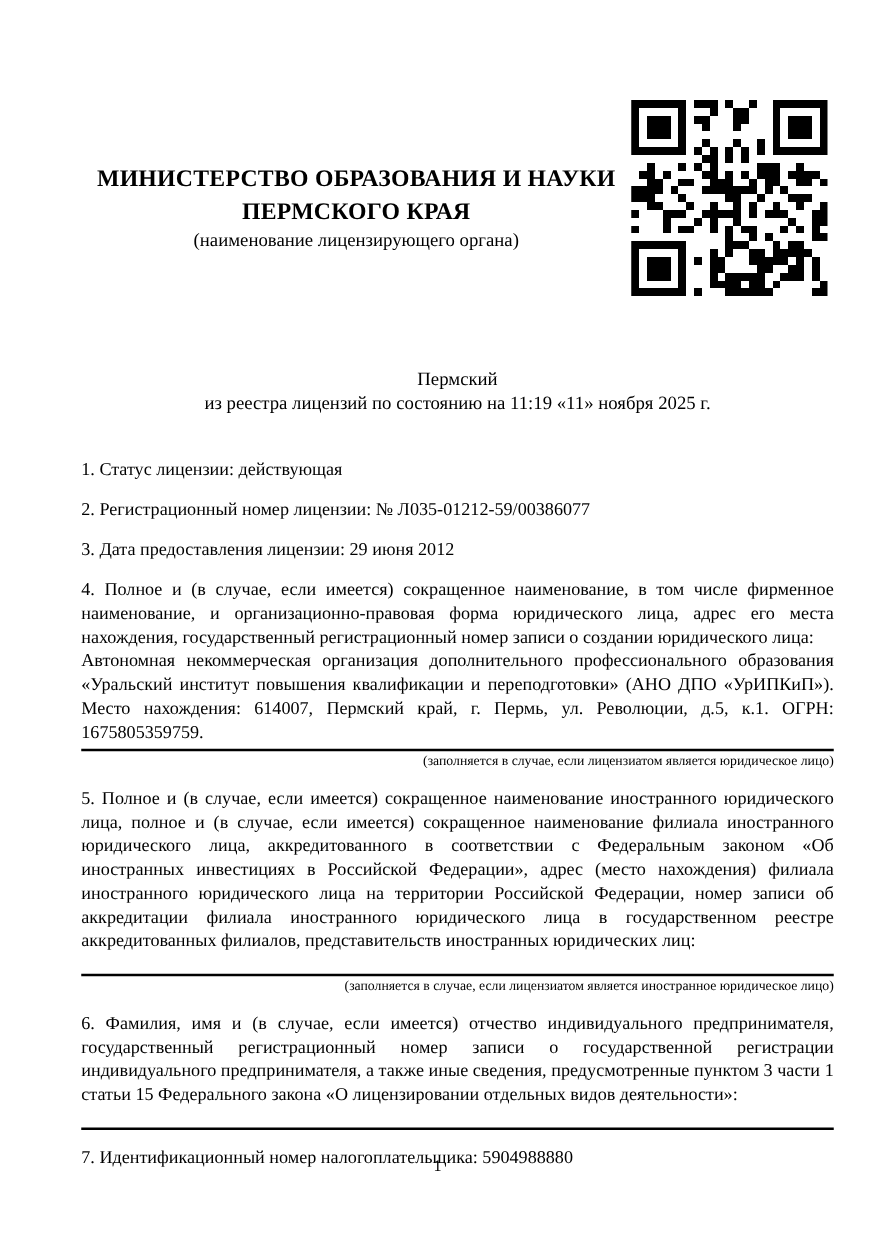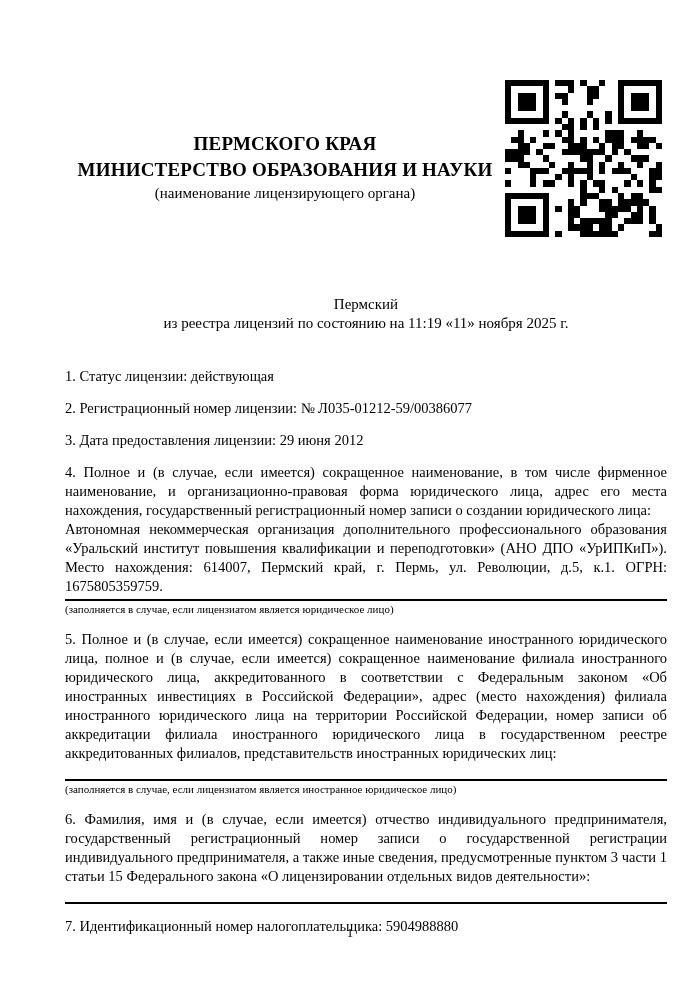--- a/index.html
+++ b/index.html
@@ -67,21 +67,21 @@
   .rule {
     border: none;
     border-top: 2px solid #000000;
     height: 0;
     margin: 3px 0 0 0;
   }
   .blank-field { height: 13px; }
   .rule-caption {
     font-size: 11px;
     line-height: 15px;
-    text-align: left;
+    text-align: right;
     margin-top: 1px;
   }
   .footer-page {
     position: absolute;
     top: 925px;
     left: 0;
     width: 100%;
     text-align: center;
     font-size: 13px;
   }
@@ -379,22 +379,22 @@
       <rect x="13" y="24" width="1" height="1" fill="#000"></rect>
       <rect x="14" y="24" width="1" height="1" fill="#000"></rect>
       <rect x="15" y="24" width="1" height="1" fill="#000"></rect>
       <rect x="16" y="24" width="1" height="1" fill="#000"></rect>
       <rect x="17" y="24" width="1" height="1" fill="#000"></rect>
       <rect x="23" y="24" width="1" height="1" fill="#000"></rect>
       <rect x="24" y="24" width="1" height="1" fill="#000"></rect>
     </svg>
 
   <div class="header-text">
+    <div class="ministry-line">МИНИСТЕРСТВО ОБРАЗОВАНИЯ И НАУКИ</div>
     <div class="ministry-line">ПЕРМСКОГО КРАЯ</div>
-    <div class="ministry-line">МИНИСТЕРСТВО ОБРАЗОВАНИЯ И НАУКИ</div>
     <div class="org-caption">(наименование лицензирующего органа)</div>
   </div>
 
   <div class="content">
 
     <div class="doc-title">
       <div>Пермский</div>
       <div>из реестра лицензий по состоянию на 11:19 «11» ноября 2025 г.</div>
     </div>
 

